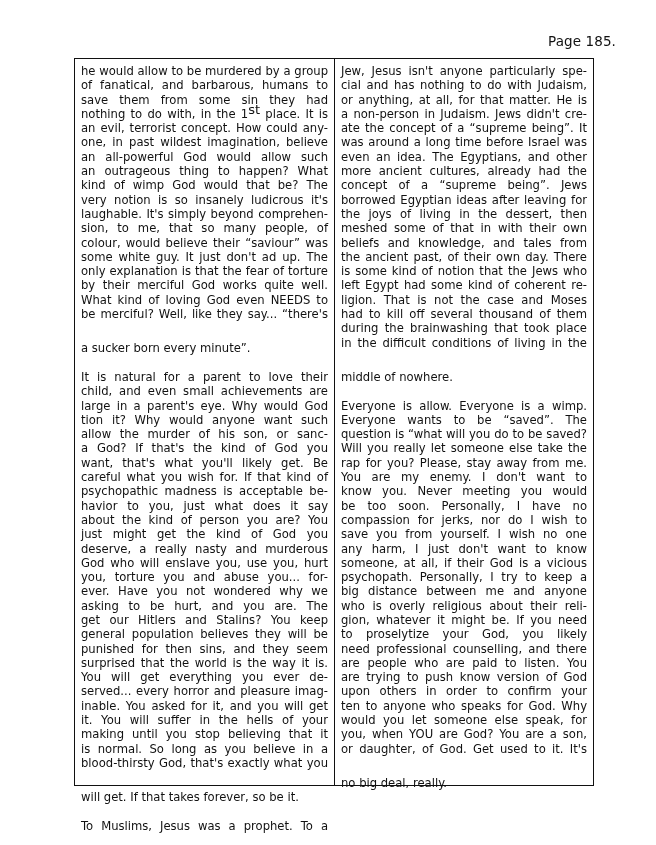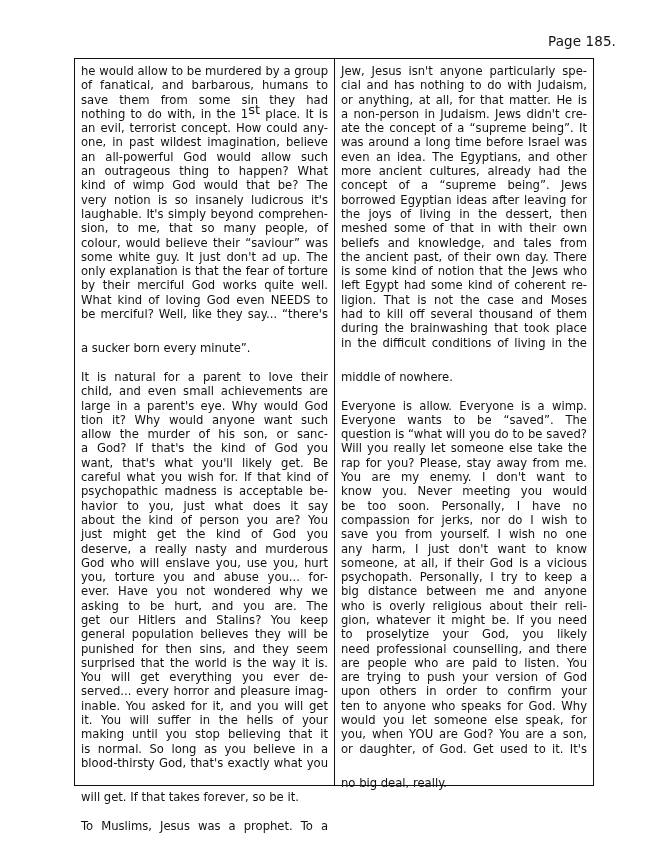--- a/index.html
+++ b/index.html
@@ -123,21 +123,21 @@
         <span class="line">save you   from yourself.  I wish no one</span>
         <span class="line">any harm, I just   don't   want   to know</span>
         <span class="line">someone, at  all,  if their  God is a vicious</span>
         <span class="line">psychopath.   Personally, I try to keep a</span>
         <span class="line">big  distance  between  me  and  anyone</span>
         <span class="line">who  is overly  religious about  their reli-</span>
         <span class="line">gion, whatever  it  might be.  If you need</span>
         <span class="line">to    proselytize   your God,  you    likely</span>
         <span class="line">need professional counselling, and there</span>
         <span class="line">are people   who are paid to listen.   You</span>
-        <span class="line">are trying to push  your  version of  God</span>
+        <span class="line">are trying to push  know  version of  God</span>
         <span class="line">upon   others   in order   to confirm  your</span>
         <span class="line">ten to anyone who speaks for God.  Why</span>
         <span class="line">would  you  let  someone  else  speak,  for</span>
         <span class="line">you, when YOU are God?  You are a son,</span>
         <span class="line">or daughter, of God.  Get used to it.  It's</span>
         <span class="line last">no big deal, really.</span>
       </div>
     </div>
 </div>
 

